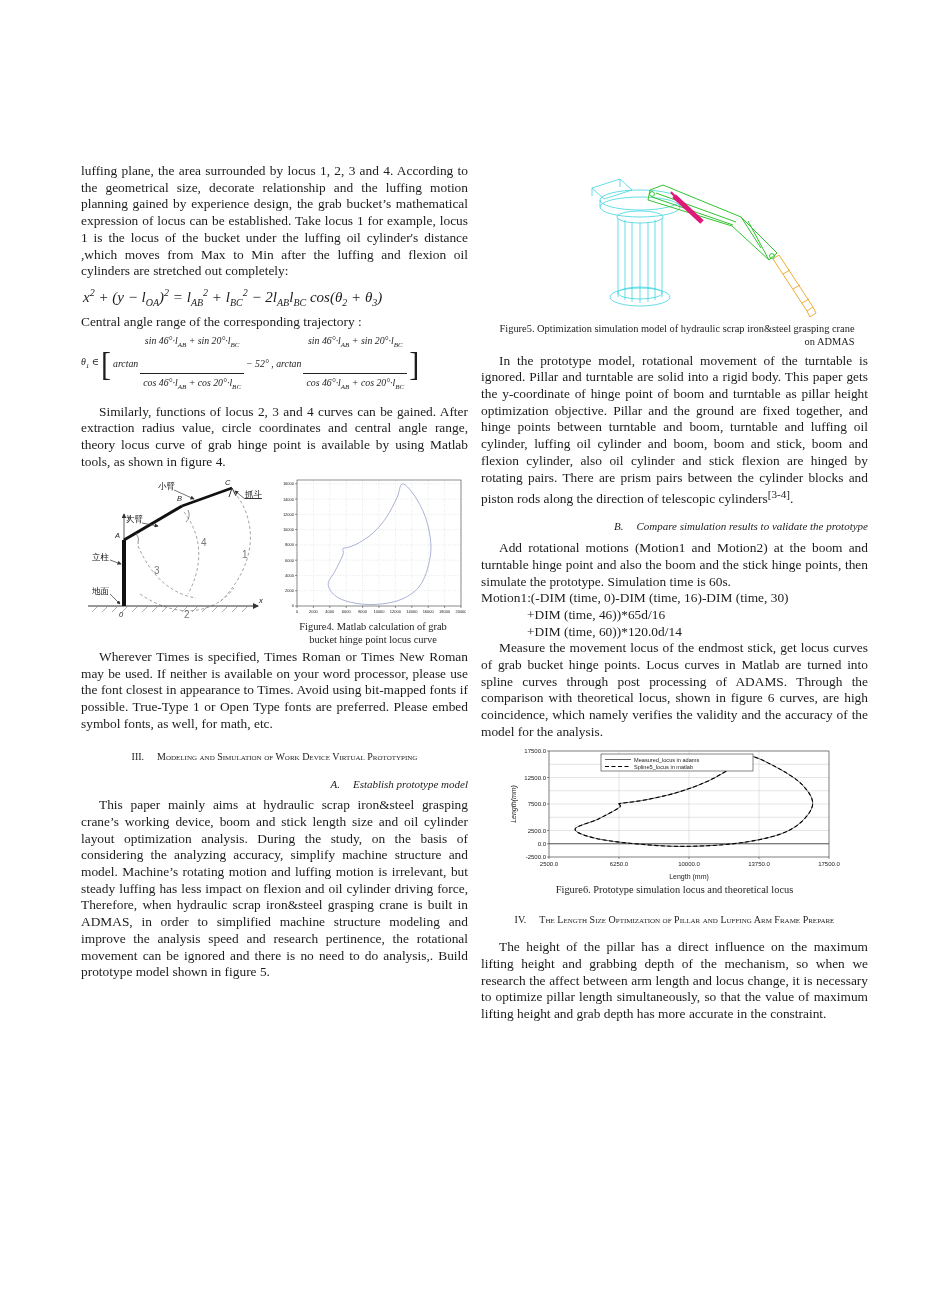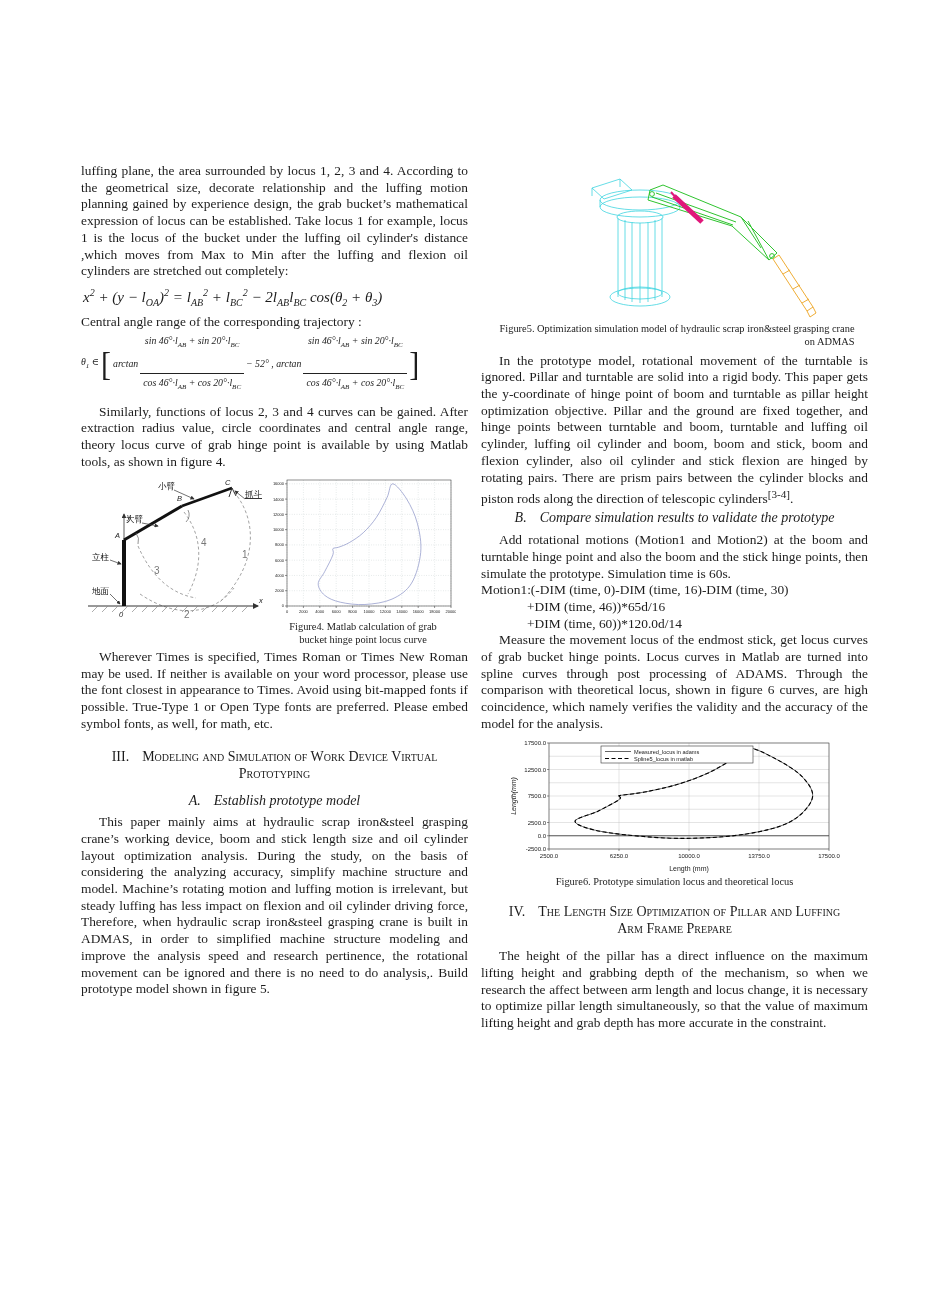--- a/index.html
+++ b/index.html
@@ -15,31 +15,31 @@
   .eq1 sub,.eq1 sup{font-size:10px;}
   .eqlabel{text-indent:0;}
   .eq2{font-size:9.8px;font-style:italic;text-align:left;text-indent:0;margin:3px 0 8px 0;
        display:flex;align-items:center;gap:2px;white-space:nowrap;}
   .eq2 sub,.eq2 sup{font-size:7px;}
   .bracket{font-size:30px;font-weight:300;font-style:normal;line-height:1;transform:scaleY(1.1);}
   .frac{display:inline-block;text-align:center;vertical-align:middle;}
   .frac .num{display:block;border-bottom:0.8px solid #222;padding:0 3px 19px;}
   .frac .den{display:block;padding:1px 3px 0;}
   
-  .figrow{display:flex;margin:6px 0 2px;align-items:flex-start;}
+  .figrow{display:flex;gap:10px;margin:6px 0 2px;align-items:flex-start;}
   .figcell{display:flex;flex-direction:column;align-items:center;width:188px;}
   .figcap{font-size:10.4px;line-height:12.8px;text-align:center;text-indent:0;margin-top:3px;}
   .fig5wrap{display:flex;flex-direction:column;align-items:center;}
   .fig5cap{max-width:360px;text-align:right;}
   .fig6wrap{display:flex;flex-direction:column;align-items:center;margin-top:4px;}
   
-  .secheading{text-align:center;font-variant:small-caps;font-size:14px;line-height:17px;
+  .secheading{text-align:center;font-variant:small-caps;font-size:10px;line-height:17px;
               text-indent:0;margin:15px 18px 11px;}
   .secheading .rnum{font-variant:normal;margin-right:13px;}
-  .subheading{font-style:italic;font-size:14px;text-indent:0;text-align:center;margin:2px 0 5px;}
+  .subheading{font-style:italic;font-size:11px;text-indent:0;text-align:right;margin:10px 0 5px;}
   .subheading .letter{margin-right:13px;}
   .motion{text-indent:0;text-align:left;}
   .motion.cont{padding-left:46px;}
   .pagenum{position:absolute;left:0;right:0;top:1248px;text-align:center;font-size:11.5px;
            color:#222;font-family:"Liberation Serif",serif;padding-left:33px;}
   svg text{font-family:"Liberation Sans","DejaVu Sans",sans-serif;}
   svg .cjk{font-family:"DejaVu Sans",sans-serif;}
 </style>
 </head>
 <body>

